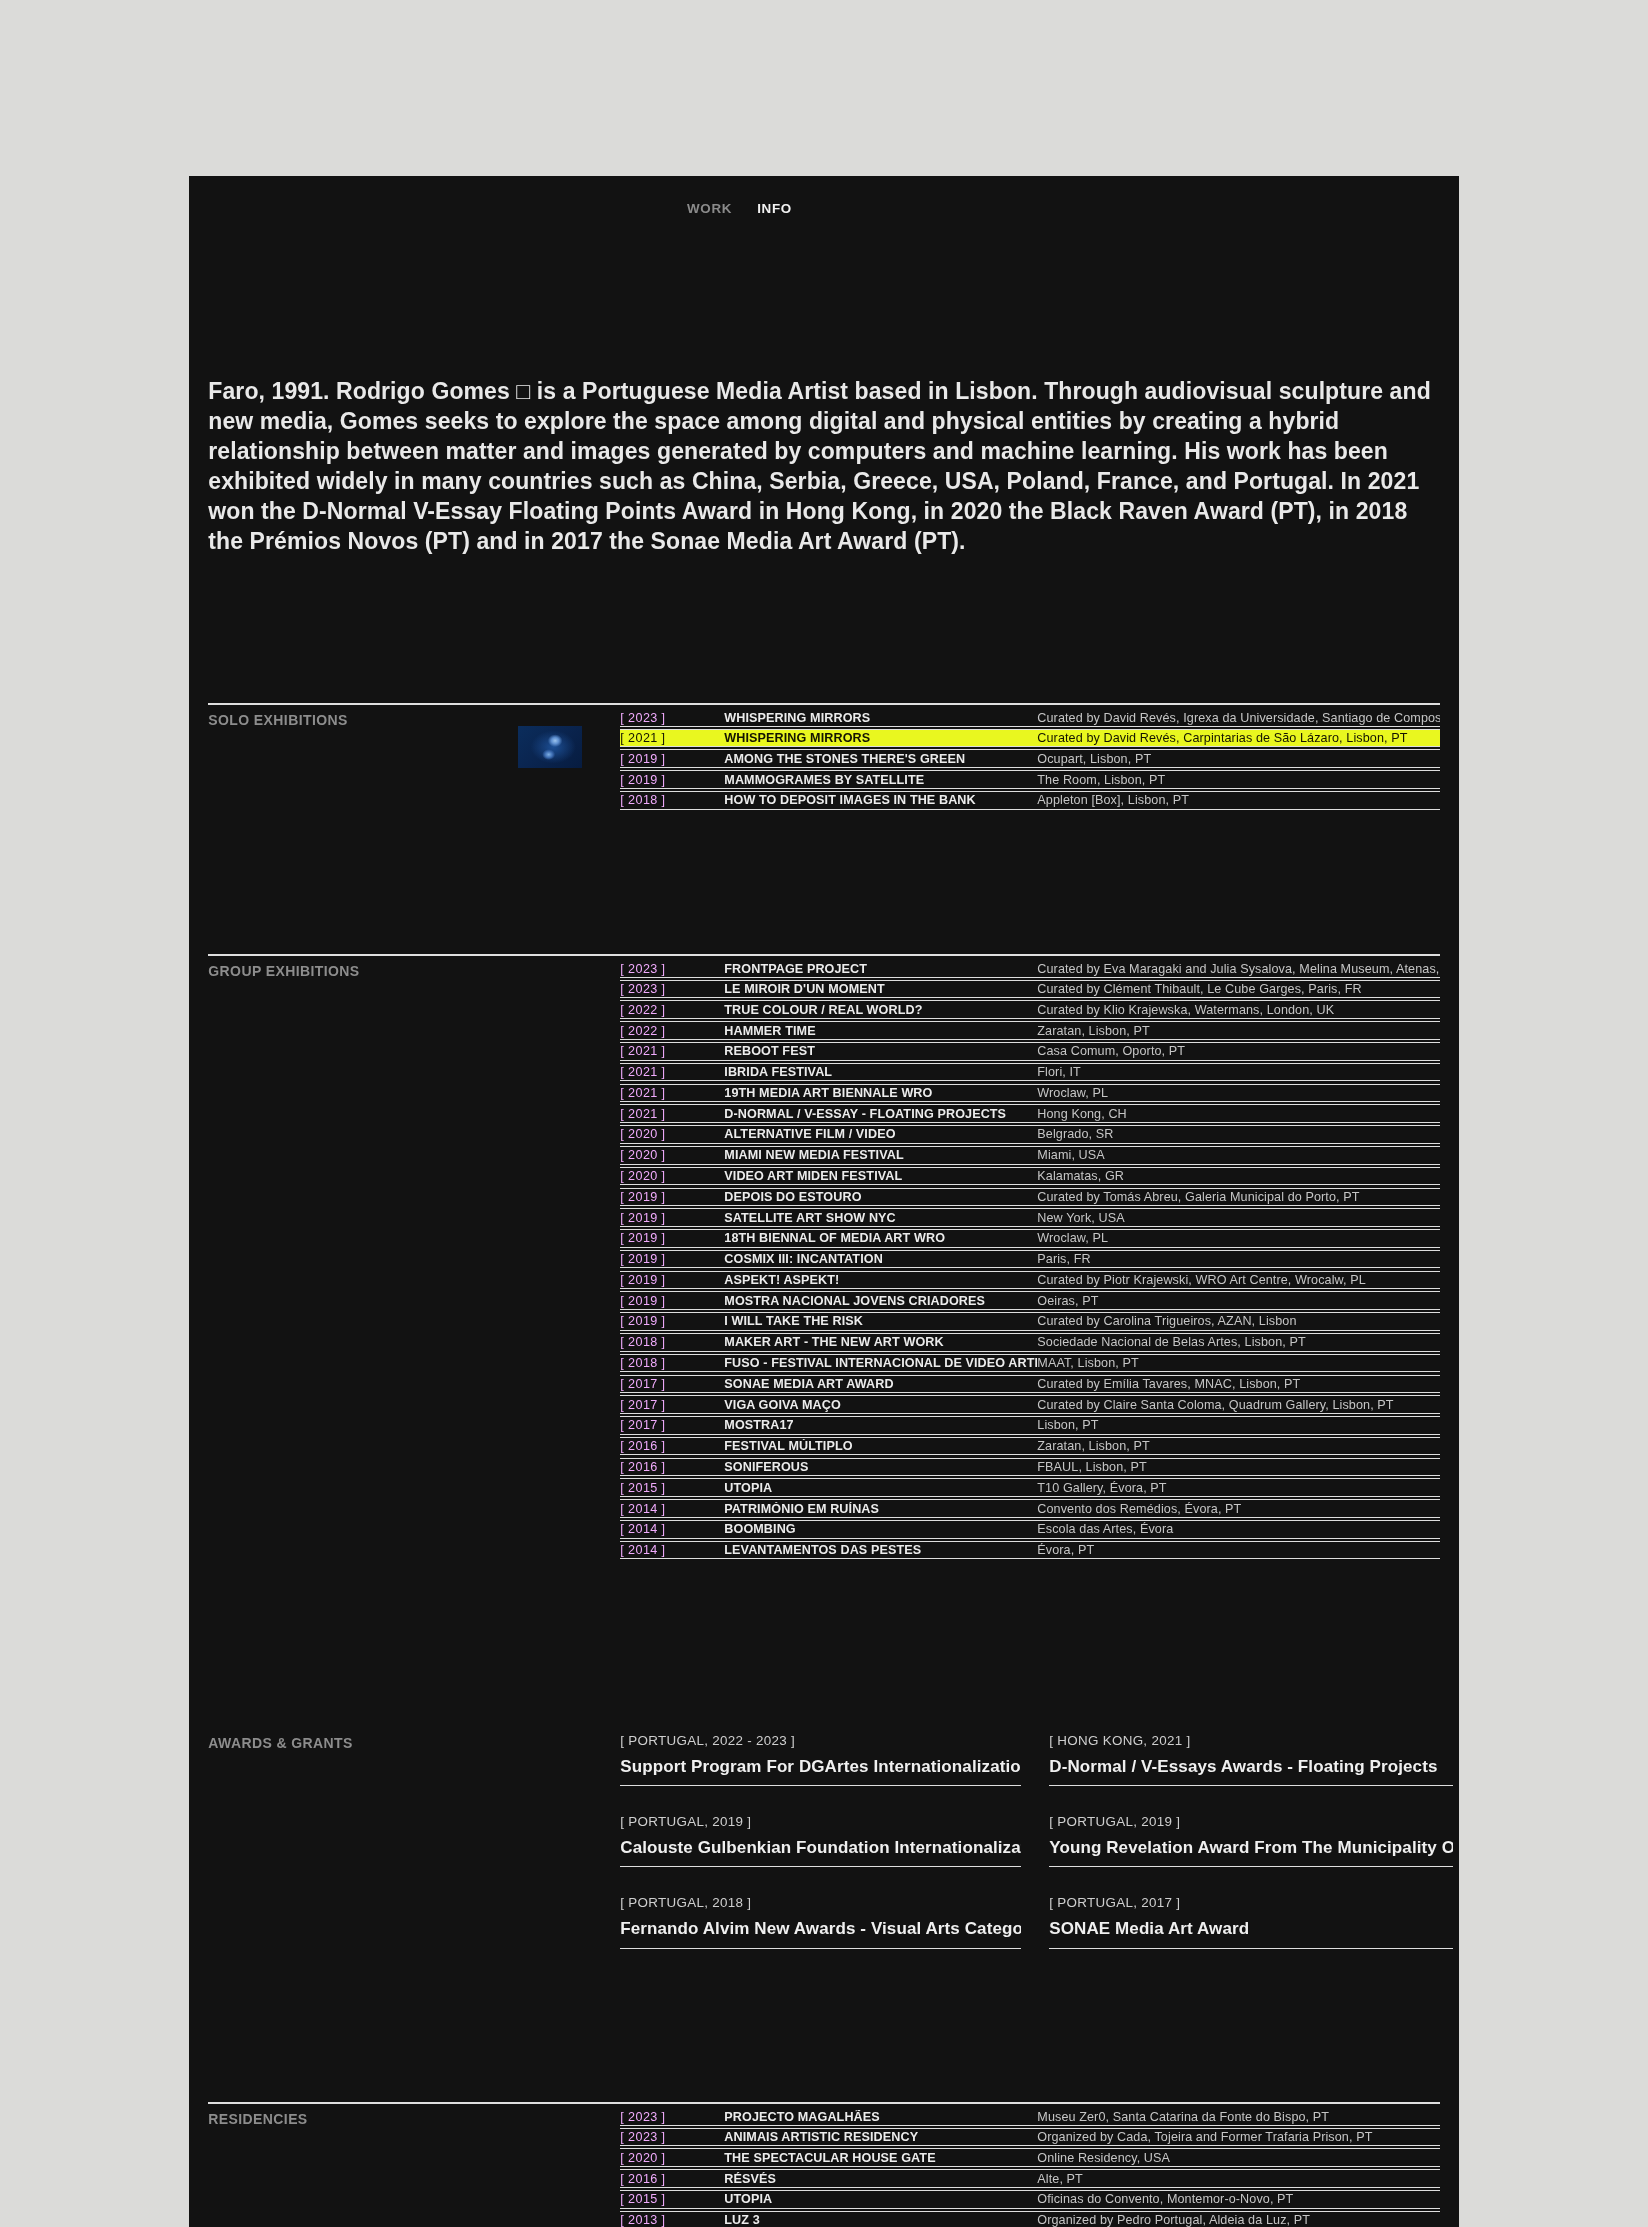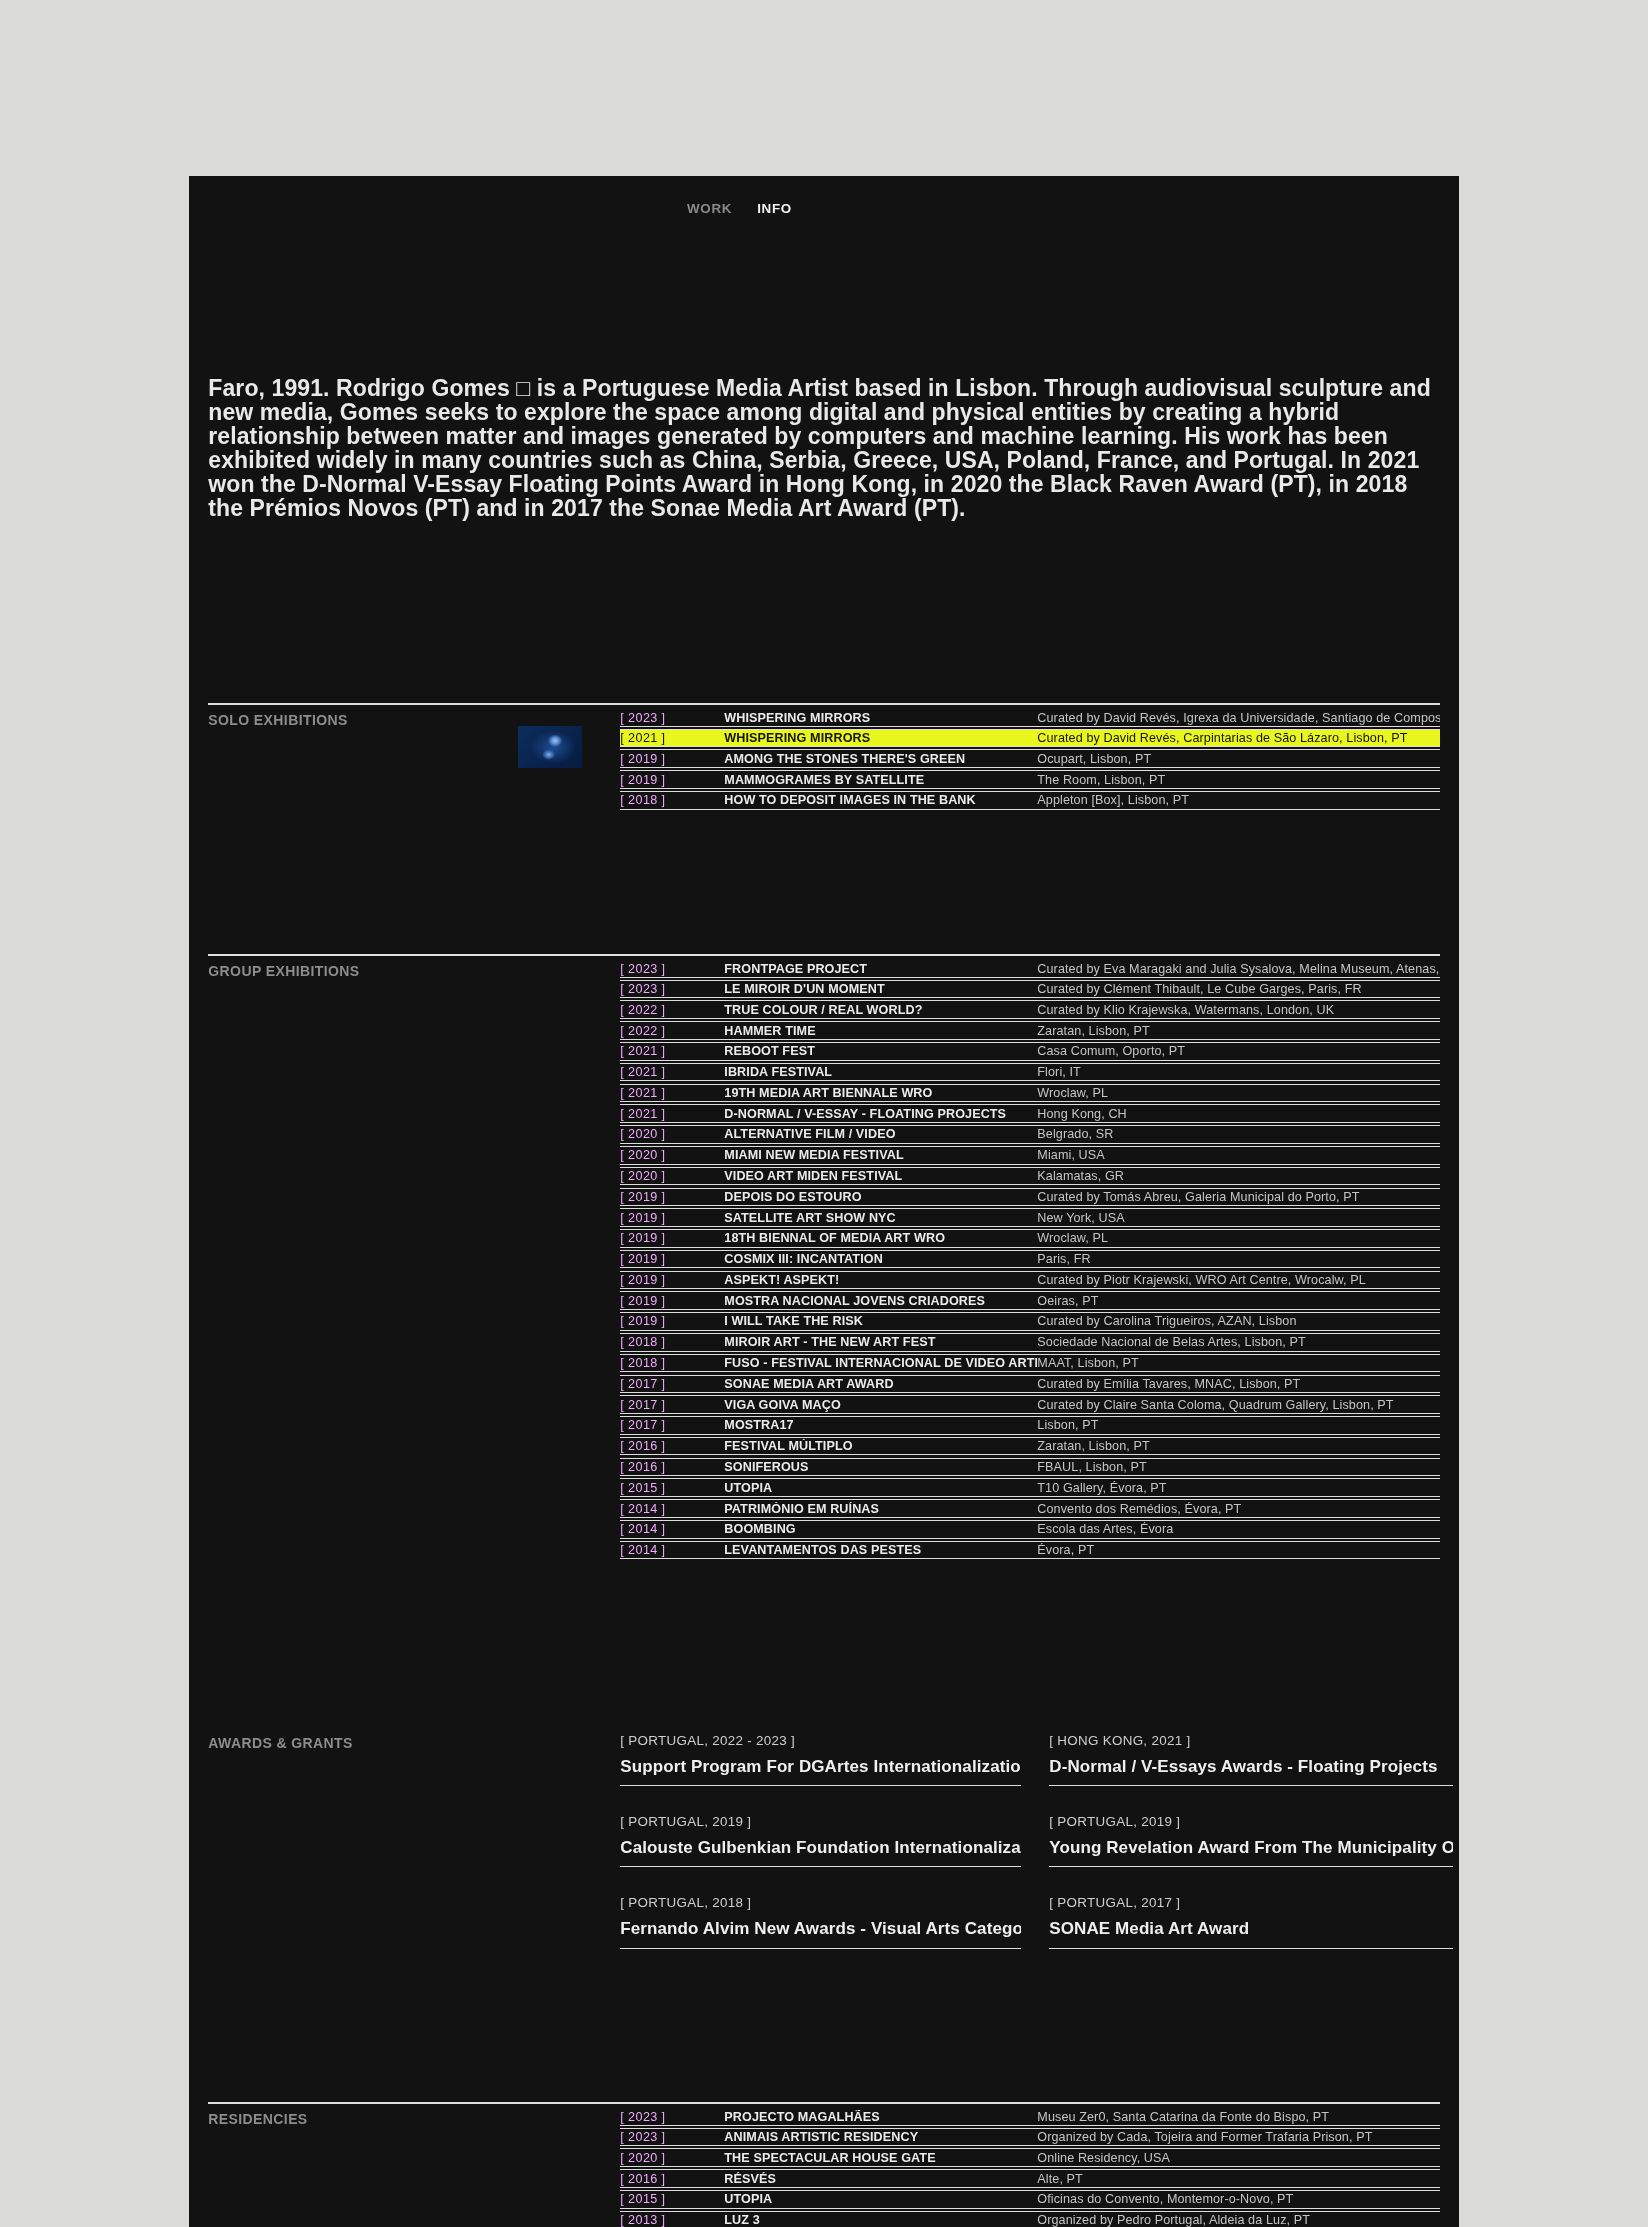--- a/index.html
+++ b/index.html
@@ -28,21 +28,21 @@
     white-space:nowrap;
   }
   .nav{position:absolute;left:498px;top:25px;display:flex;gap:25px;}
   .nav a{
     font-size:13.4px;font-weight:bold;letter-spacing:0.7px;color:#8a8a8a;
     text-decoration:none;cursor:pointer;
   }
   .nav a.active{color:#f2f2f2;}
   .bio{
     position:absolute;left:19.3px;top:177px;width:1240px;
-    font-size:23px;line-height:24px;font-weight:bold;letter-spacing:0.1px;
+    font-size:23px;line-height:30px;font-weight:bold;letter-spacing:0.1px;
     color:var(--txt);
   }
   .section{position:absolute;left:19.3px;width:1232px;}
   .section.lined{border-top:2.2px solid var(--line);}
   .section-label{
     position:absolute;left:0;top:6.7px;
     font-size:14px;font-weight:bold;letter-spacing:0.4px;color:var(--muted);
     white-space:nowrap;
   }
   .rows{margin-left:412px;width:820px;padding-top:4.5px;}
@@ -237,21 +237,21 @@
         </div>
 
         <div class="t-row">
           <span class="t-year">[ 2019 ]</span>
           <span class="t-title">I WILL TAKE THE RISK</span>
           <span class="t-loc">Curated by Carolina Trigueiros, AZAN, Lisbon</span>
         </div>
 
         <div class="t-row">
           <span class="t-year">[ 2018 ]</span>
-          <span class="t-title">MIROIR ART - THE NEW ART FEST</span>
+          <span class="t-title">MAKER ART - THE NEW ART WORK</span>
           <span class="t-loc">Sociedade Nacional de Belas Artes, Lisbon, PT</span>
         </div>
 
         <div class="t-row">
           <span class="t-year">[ 2018 ]</span>
           <span class="t-title">FUSO - FESTIVAL INTERNACIONAL DE VIDEO ARTE DE LISBOA</span>
           <span class="t-loc">MAAT, Lisbon, PT</span>
         </div>
 
         <div class="t-row">

